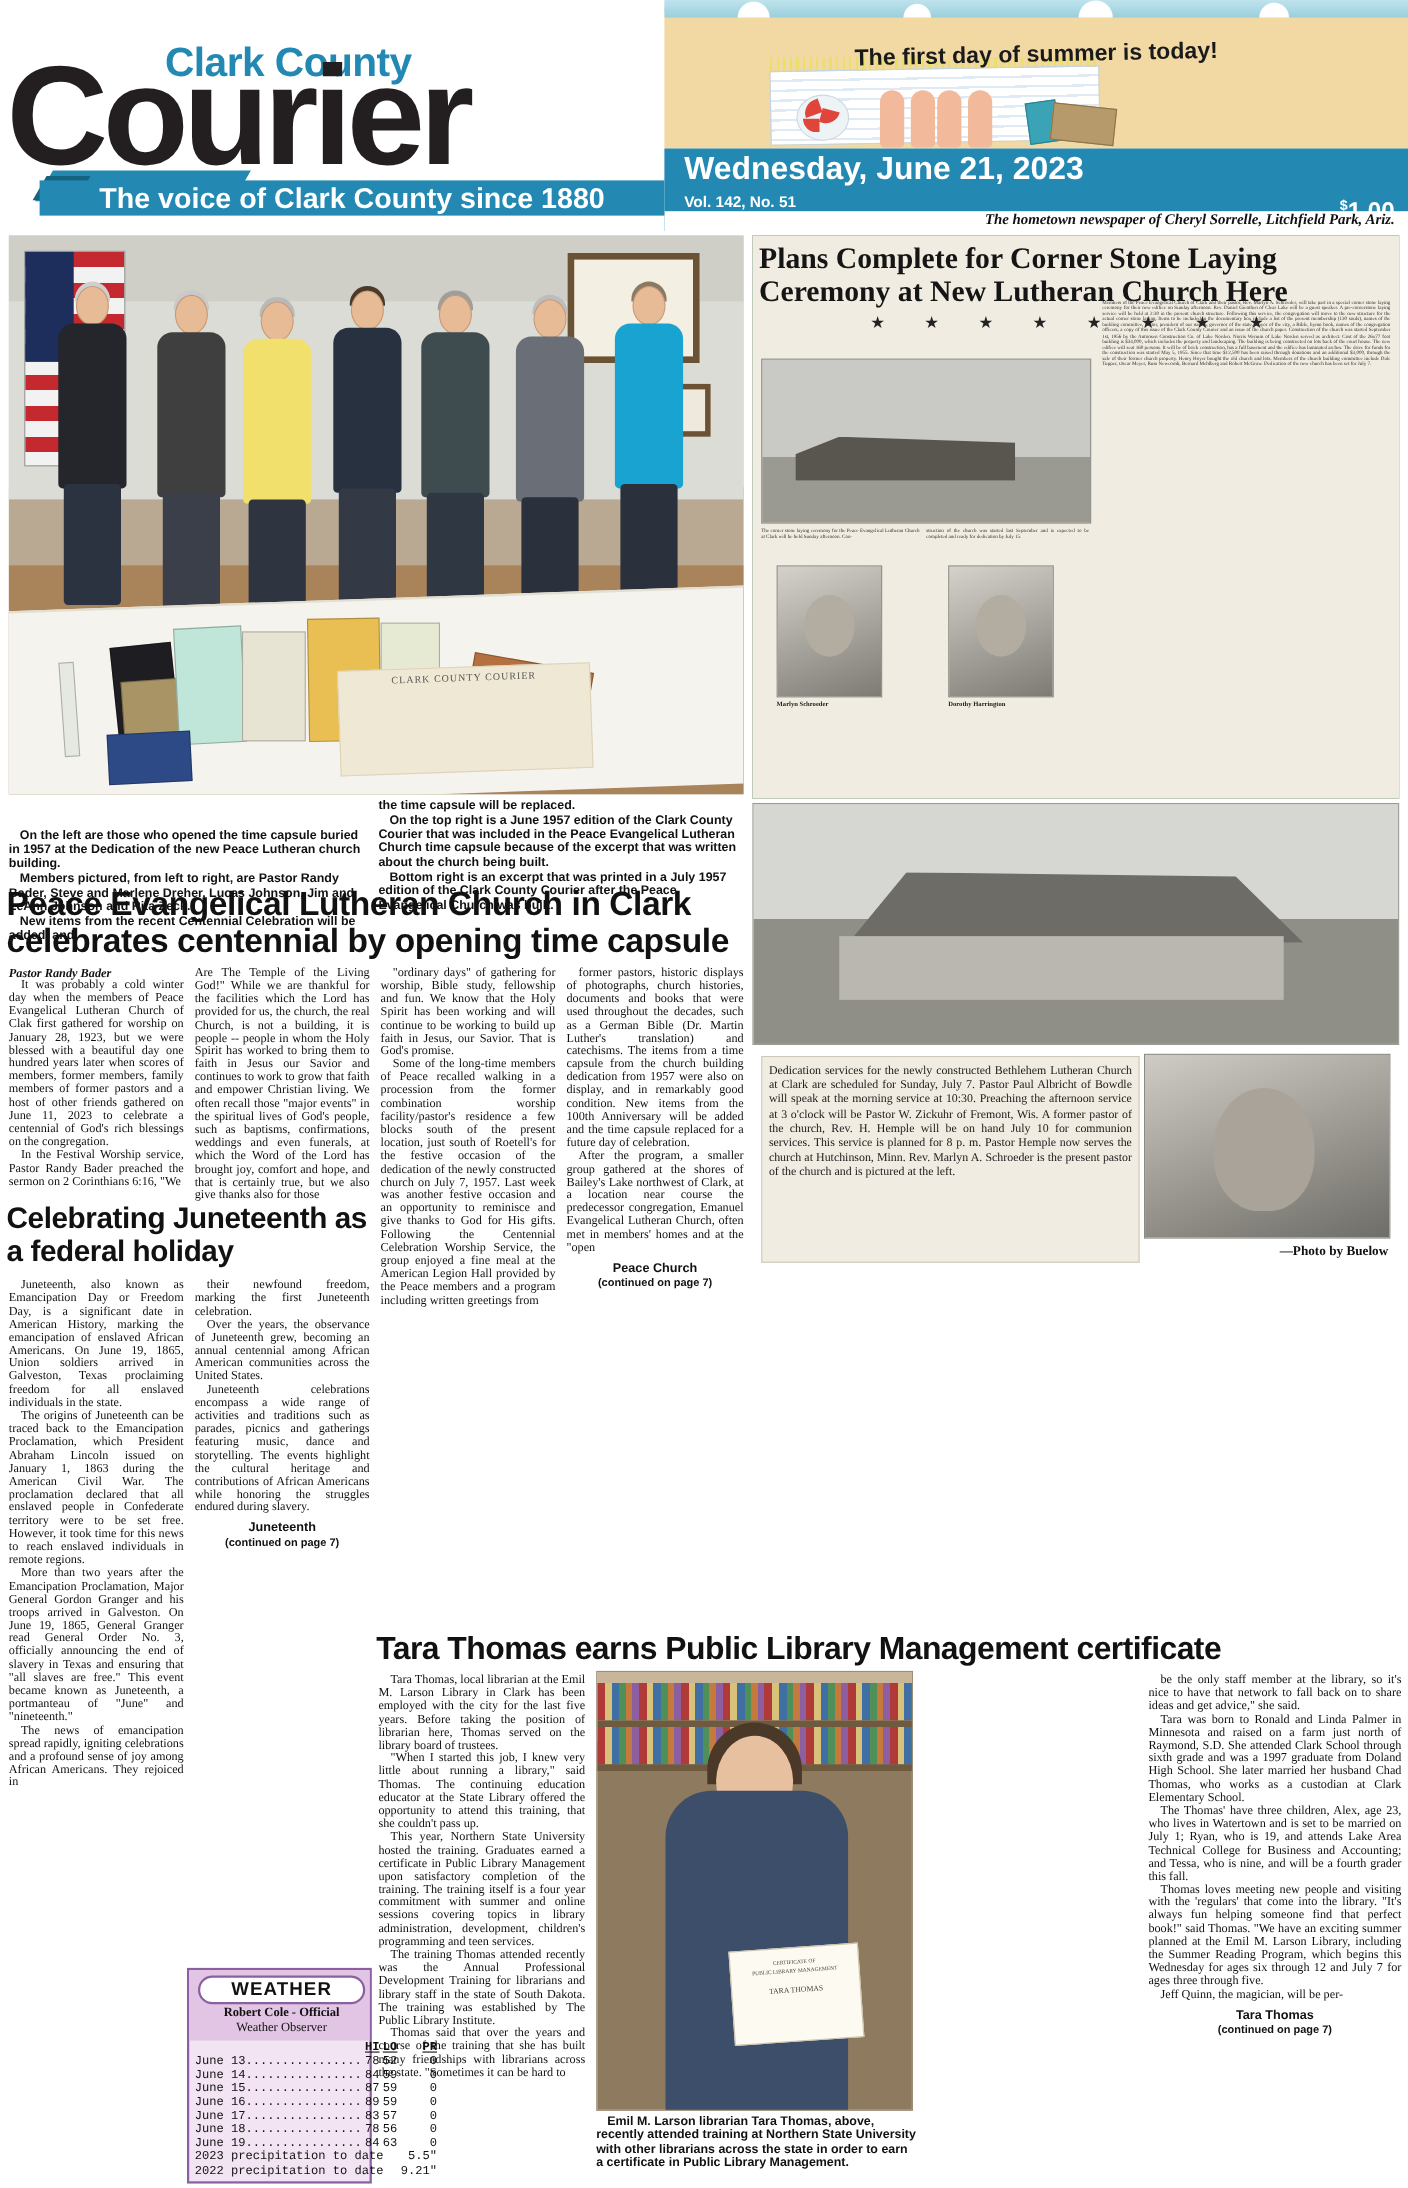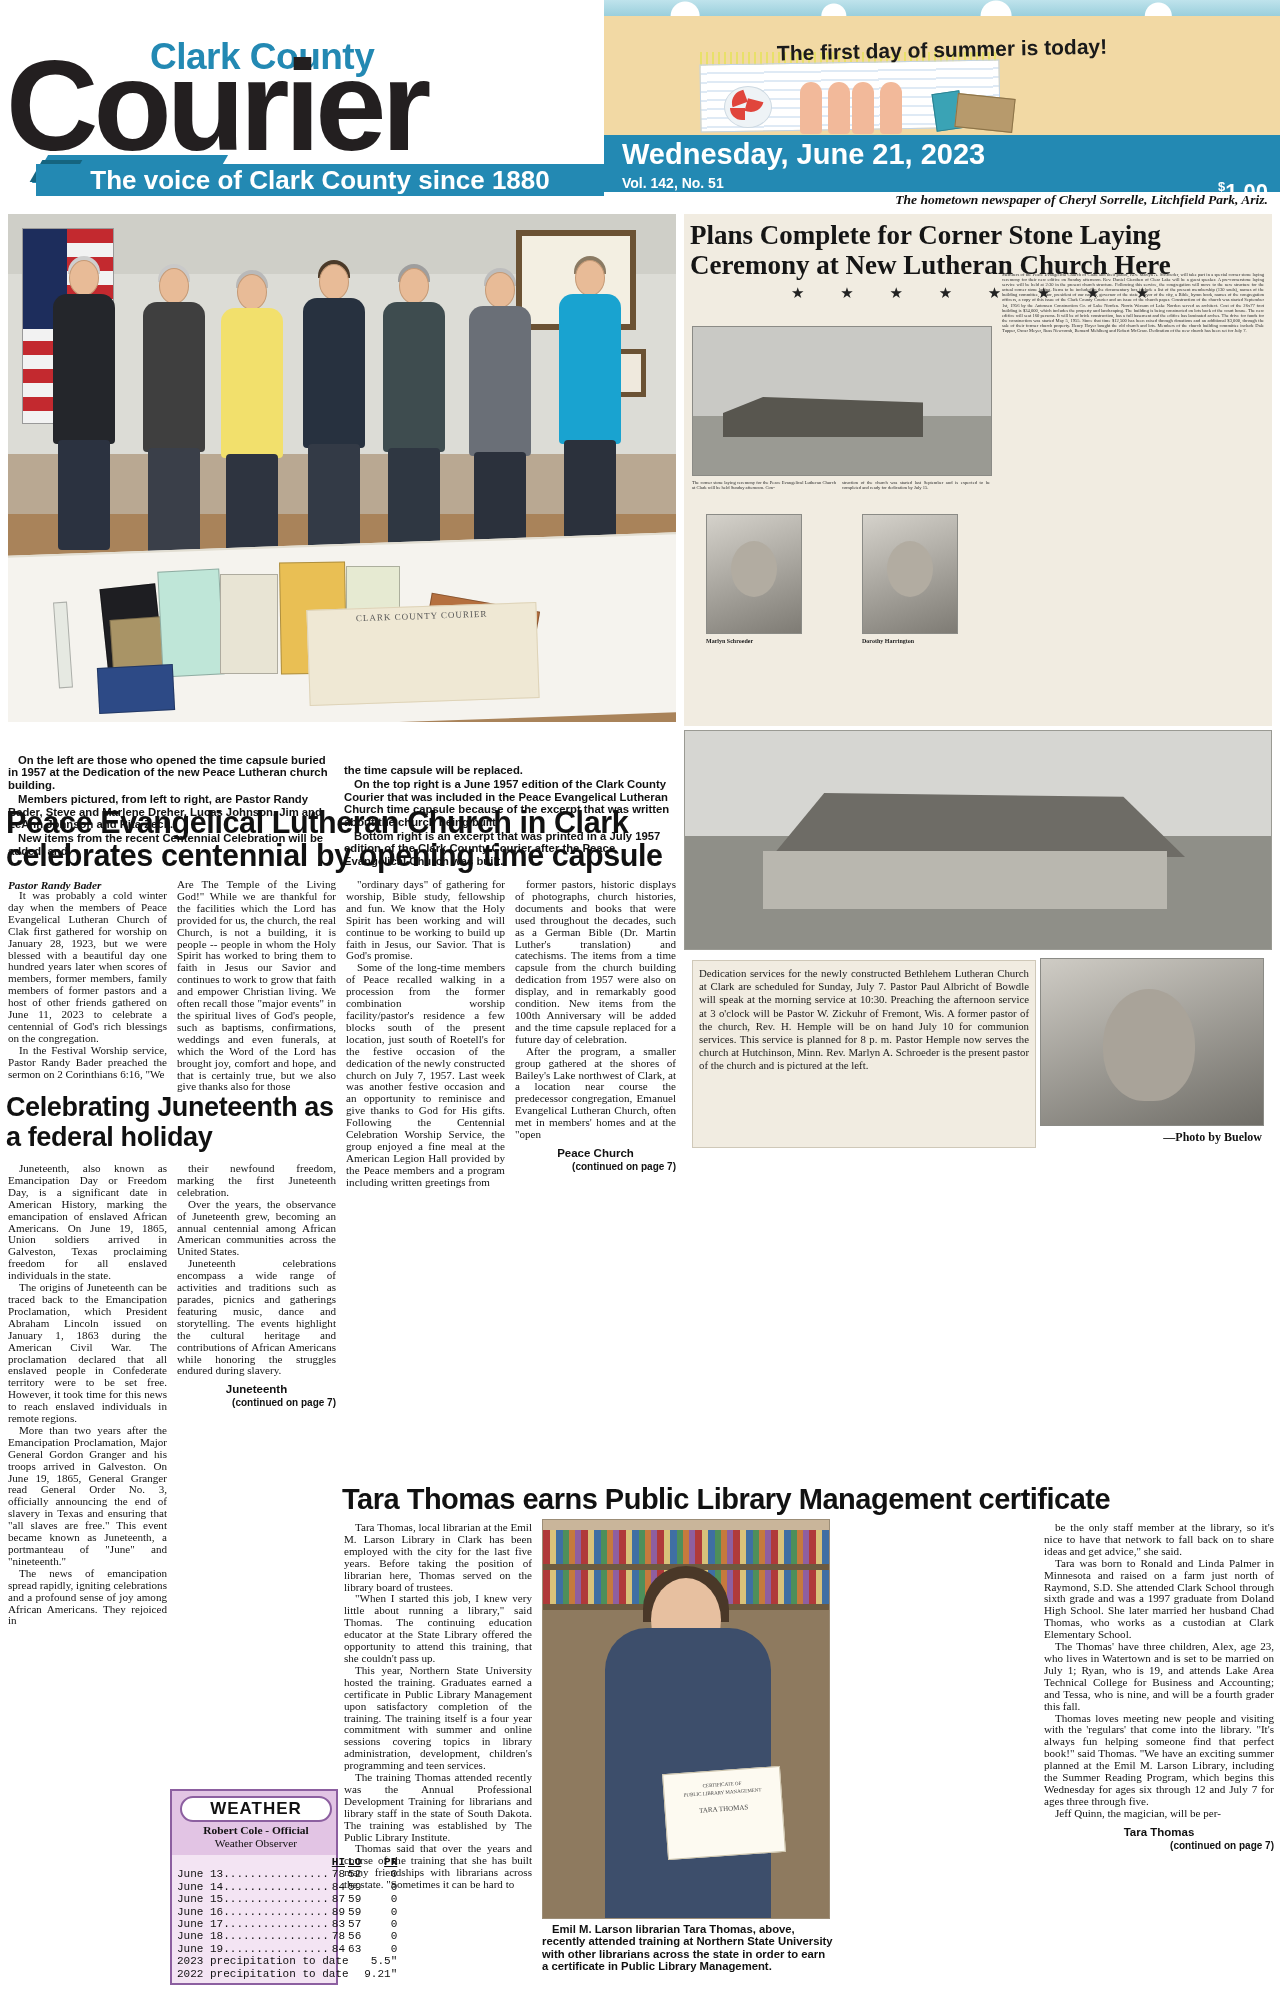--- a/index.html
+++ b/index.html
@@ -287,21 +287,21 @@
 
   .c1 { position:absolute; left:8px;   top:890px; width:159px; }
   .c2 { position:absolute; left:177px; top:879px; width:159px; }
   .c3 { position:absolute; left:346px; top:879px; width:159px; }
   .c4 { position:absolute; left:515px; top:879px; width:161px; }
 
   .contd {
     font-family:"Liberation Sans", sans-serif; font-weight:bold;
     font-size:11.5px; text-align:center; line-height:13px; margin-top:6px;
   }
-  .contd small { font-size:10px; display:block;text-align:right; }
+  .contd small { font-size:10px; display:block; }
 
   
   .head-june {
     position:absolute; left:6px; top:1092px; width:330px;
     font-family:"Liberation Sans", sans-serif; font-weight:bold;
     font-size:27px; line-height:30px; letter-spacing:-0.4px;
   }
   .j1 { position:absolute; left:8px;   top:1163px; width:159px; }
   .j2 { position:absolute; left:177px; top:1163px; width:159px; }
 
@@ -514,21 +514,21 @@
   <div class="buelow-portrait"></div>
   <div class="photo-credit">—Photo by Buelow</div>
 </div>
 
 <div class="cap cap-left">
   <p>On the left are those who opened the time capsule buried in 1957 at the Dedication of the new Peace Lutheran church building.</p>
   <p>Members pictured, from left to right, are Pastor Randy Bader, Steve and Marlene Dreher, Lucas Johnson, Jim and LeAnn Johnson and Rita Zeck.</p>
   <p>New items from the recent Centennial Celebration will be added, and</p>
 </div>
 <div class="cap cap-right">
-  <p style="text-indent:0;margin-top:38px;">the time capsule will be replaced.</p>
+  <p style="text-indent:0;">the time capsule will be replaced.</p>
   <p>On the top right is a June 1957 edition of the Clark County Courier that was included in the Peace Evangelical Lutheran Church time capsule because of the excerpt that was written about the church being built.</p>
   <p>Bottom right is an excerpt that was printed in a July 1957 edition of the Clark County Courier after the Peace Evangelical Church was built.</p>
 </div>
 
 <div class="head-main">Peace Evangelical Lutheran Church in Clark celebrates centennial by opening time capsule</div>
 <div class="byline">Pastor Randy Bader</div>
 
 <div class="body-col c1">
   <div>
       <p>It was probably a cold winter day when the members of Peace Evangelical Lutheran Church of Clak first gathered for worship on January 28, 1923, but we were blessed with a beautiful day one hundred years later when scores of members, former members, family members of former pastors and a host of other friends gathered on June 11, 2023 to celebrate a centennial of God's rich blessings on the congregation.</p>

